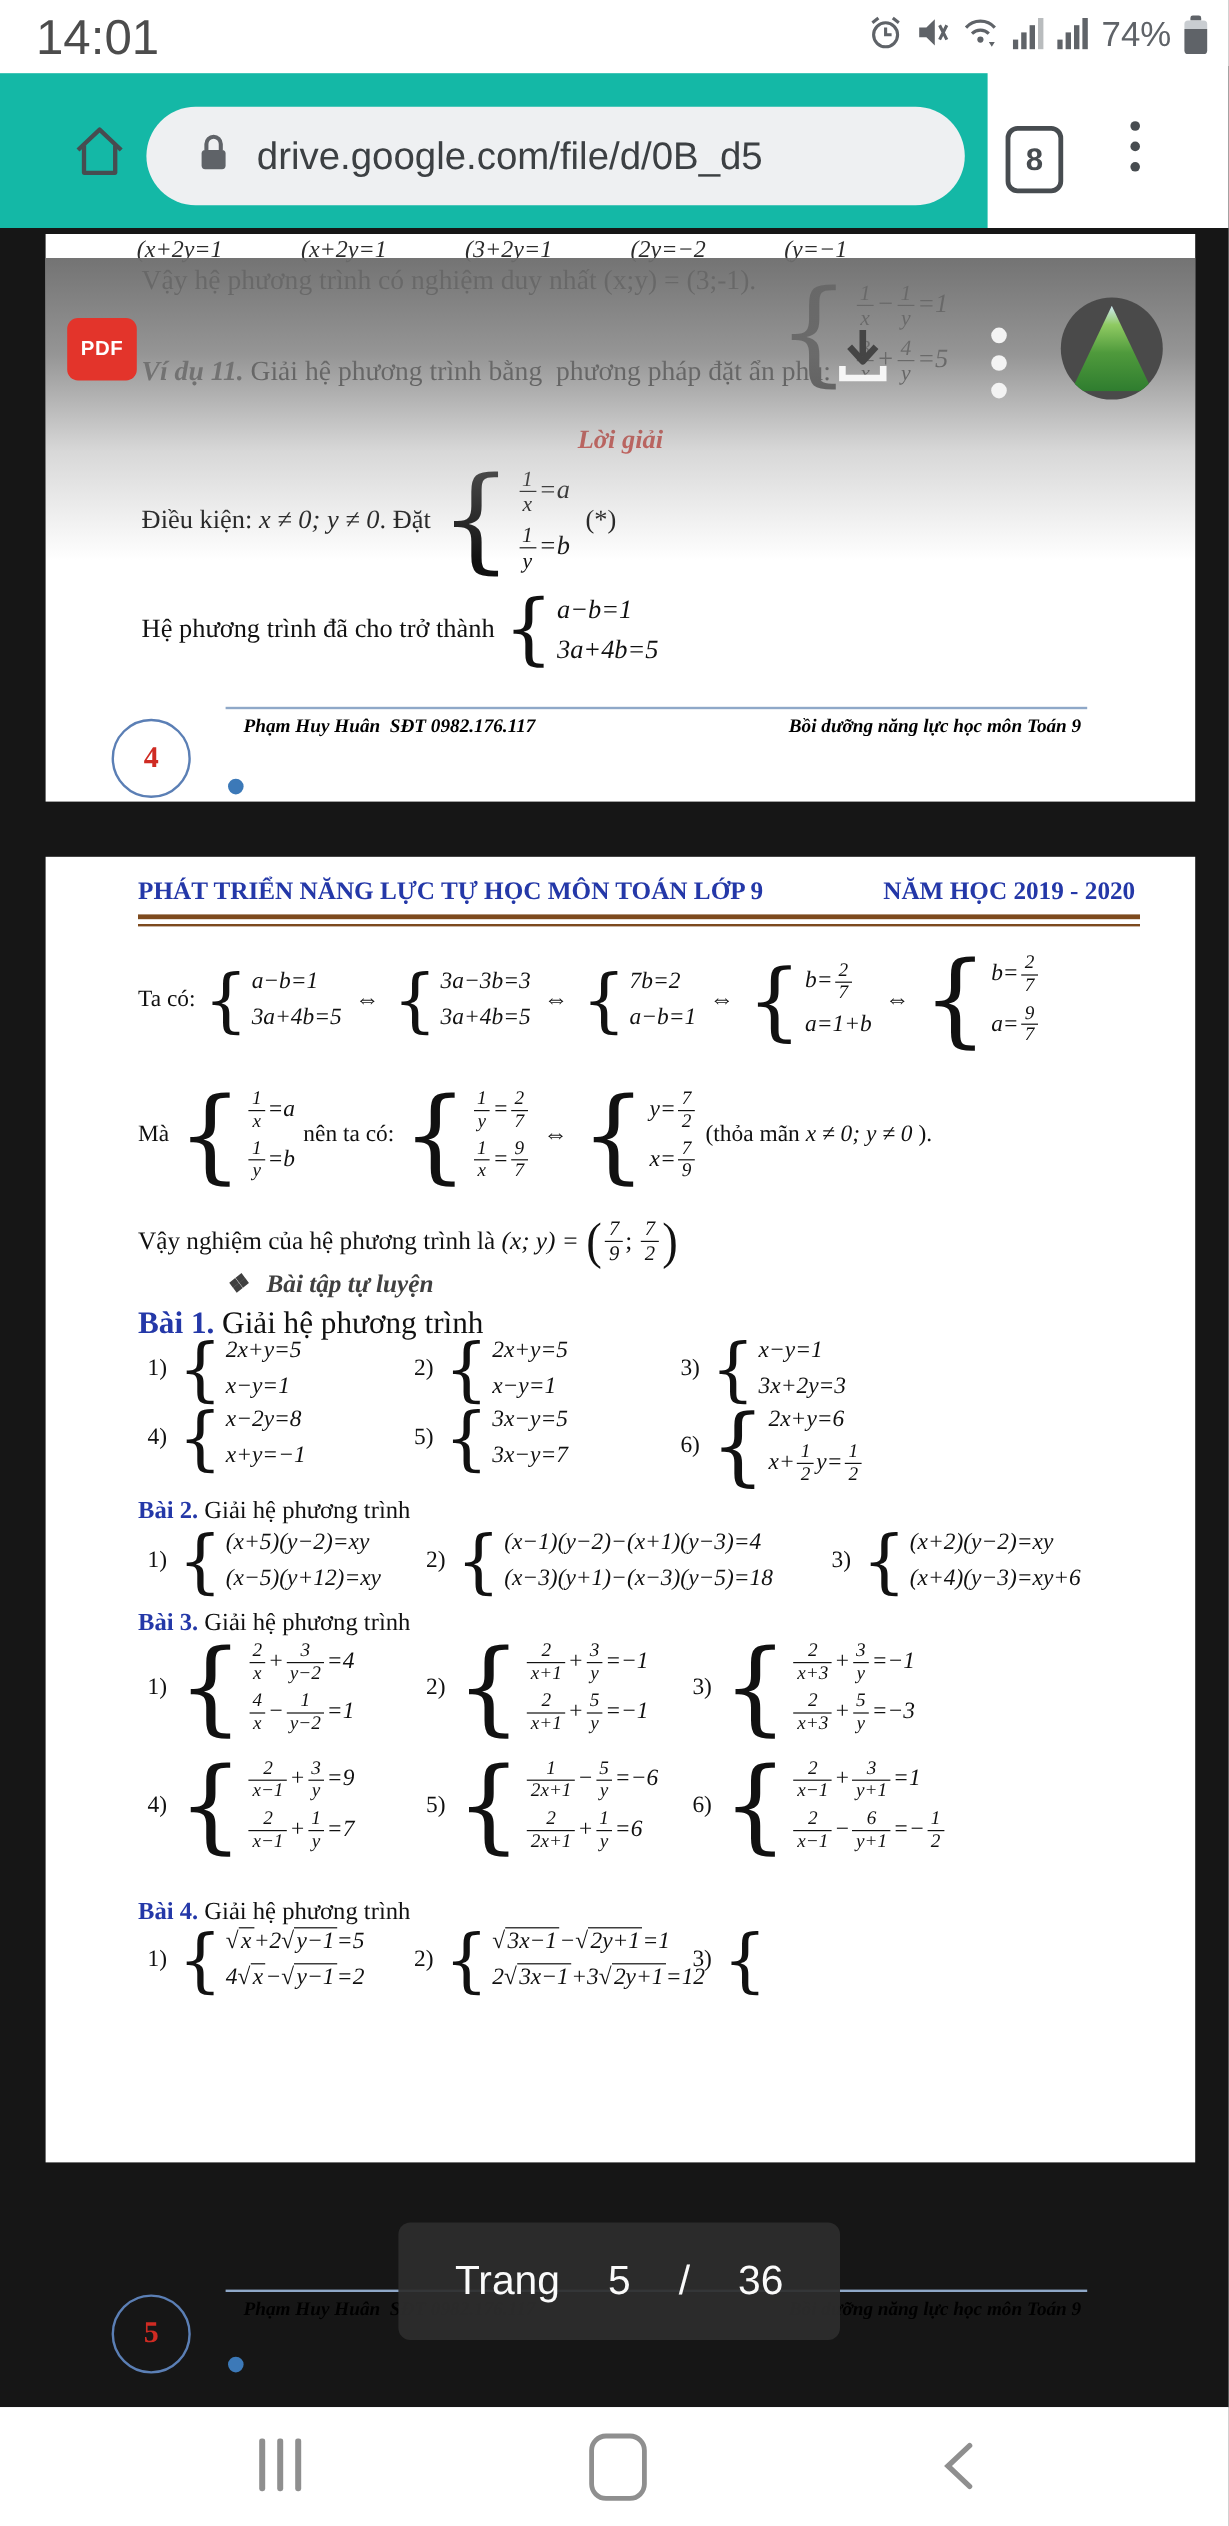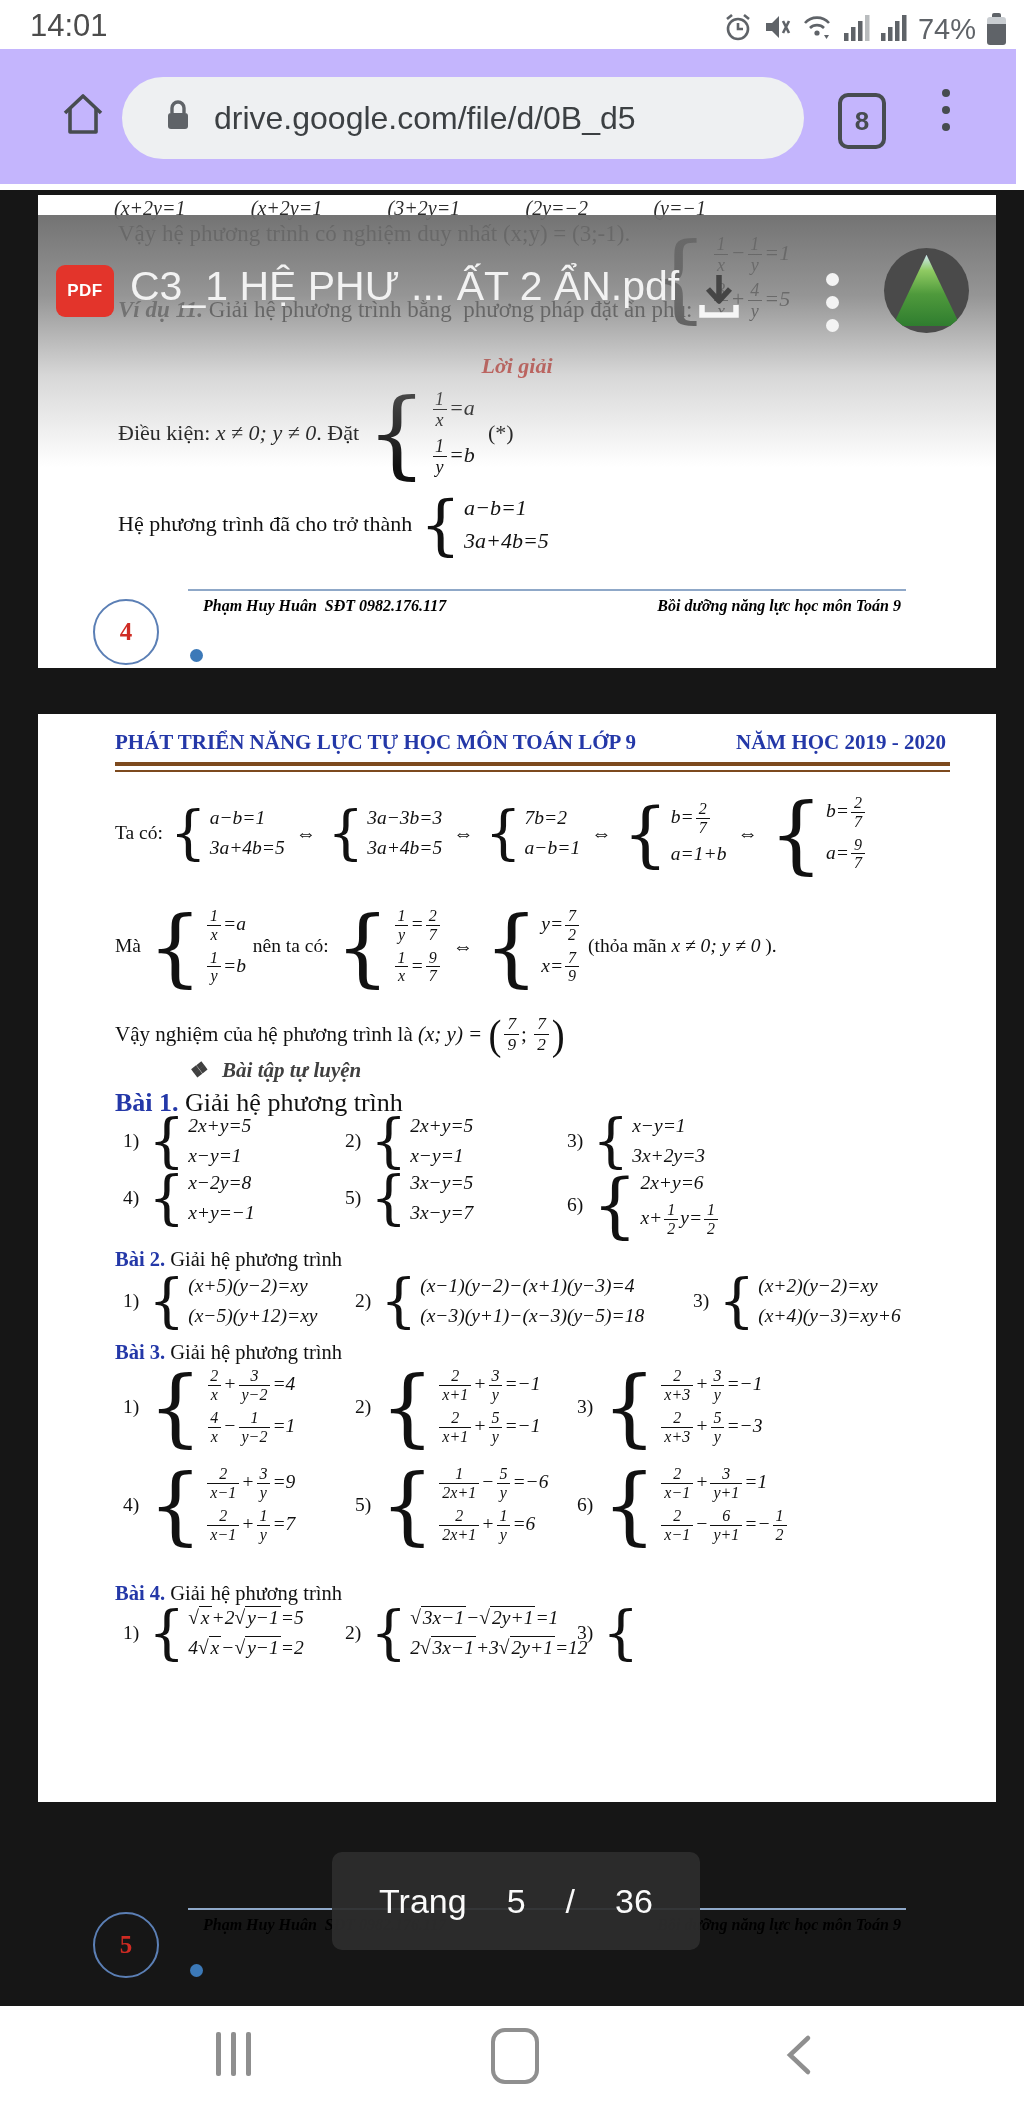--- a/index.html
+++ b/index.html
@@ -1,30 +1,30 @@
 <!DOCTYPE html>
 <html><head>
 <meta charset="utf-8">
 <style>
   html,body{margin:0;padding:0;background:#000;}
   .screen{position:relative;width:1024px;height:2105px;background:#ffffff;overflow:hidden;
           font-family:"Liberation Sans",sans-serif;}
 
   
   .status-bar{position:absolute;top:0;left:0;width:1024px;height:55px;background:#fff;}
-  .sb-time{position:absolute;left:30px;top:8px;font-size:31px;color:#4c4c4c;}
+  .sb-time{position:absolute;left:30px;top:8px;font-size:41px;color:#4c4c4c;}
   .sb-icons{position:absolute;right:18px;top:10px;height:38px;display:flex;align-items:center;gap:9px;color:#5f6368;}
   .sb-batt{position:relative;width:19px;height:32px;margin-left:2px;}
   .sb-batt .nub{position:absolute;top:0;left:5px;width:9px;height:4px;background:#5f6368;border-radius:2px 2px 0 0;}
   .sb-batt .body{position:absolute;top:4px;left:0;width:19px;height:28px;border-radius:3px;
                  background:linear-gradient(180deg,#c9cdd1 26%,#5f6368 26%);}
   .sb-pct{font-size:29px;color:#5f6368;}
 
   
-  .toolbar{position:absolute;top:49px;left:0;width:1016px;height:135px;background:#c4b5fd;}
+  .toolbar{position:absolute;top:61px;left:0;width:823px;height:135px;background:#14b8a6;}
   .tb-home{position:absolute;left:58px;top:40px;}
   .url-pill{position:absolute;left:122px;top:28px;width:682px;height:82px;border-radius:41px;
             background:#eef0f2;display:flex;align-items:center;overflow:hidden;}
   .url-lock{margin-left:42px;flex:0 0 auto;}
   .url-text{margin-left:22px;font-size:32px;color:#3c4043;white-space:nowrap;}
   .tab-box{position:absolute;left:838px;top:44px;width:40px;height:48px;border:4px solid #474c50;
            border-radius:10px;display:flex;align-items:center;justify-content:center;
            font-size:26px;font-weight:bold;color:#474c50;}
   .tb-menu{position:absolute;left:942px;top:40px;display:flex;flex-direction:column;gap:9px;}
   .tb-menu i{width:8px;height:8px;border-radius:50%;background:#474c50;}
@@ -687,21 +687,20 @@
       <div class="abs pg-circle" style="left:55px;top:1198px;">
           <span>5</span>
         </div>
       <div class="abs blue-dot" style="left:152px;top:1250px;"></div>
     </div>
 
     <div class="hdr-overlay">
       <div class="pdf-badge">
         <span>PDF</span>
       </div>
-      <div class="pdf-title">C3_1 HỆ PHƯ ... ẤT 2 ẨN.pdf</div>
       <span class="dl-icon">
         <svg width="58" height="58" viewBox="0 0 58 58">
           <path d="M29 8 V30" stroke="#454545" stroke-width="5.5" fill="none"></path>
           <path d="M18 22 L29 34 L40 22" stroke="#454545" stroke-width="5.5" fill="none" stroke-linejoin="round"></path>
           <path d="M12 38 V48 H46 V38" stroke="#f6f6f6" stroke-width="5.5" fill="none"></path>
         </svg>
       </span>
       <div class="hdr-menu">
           <i></i>
           <i></i>

